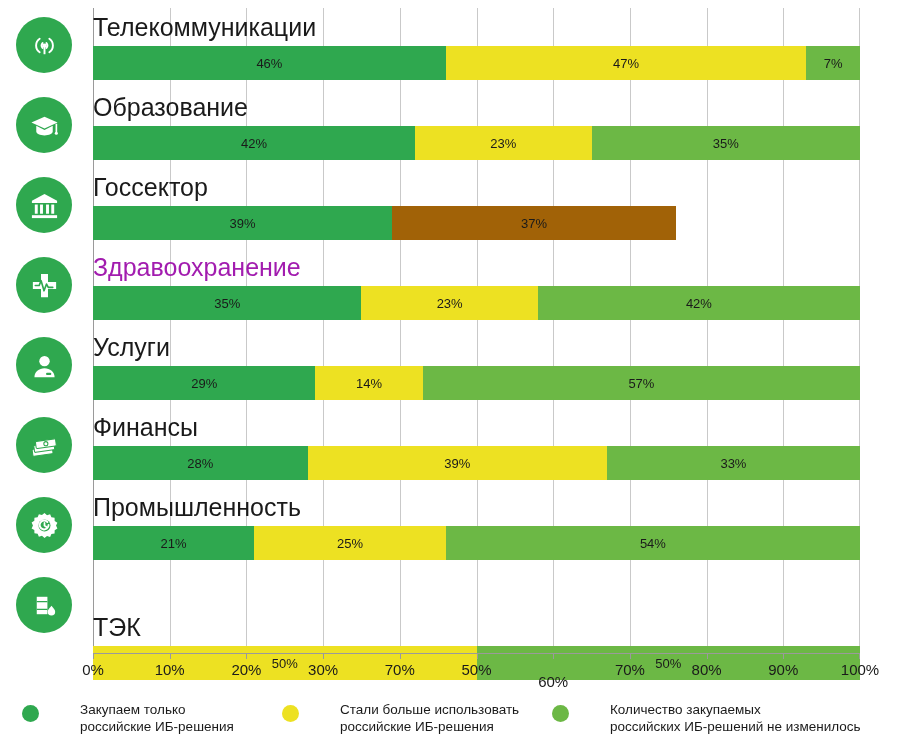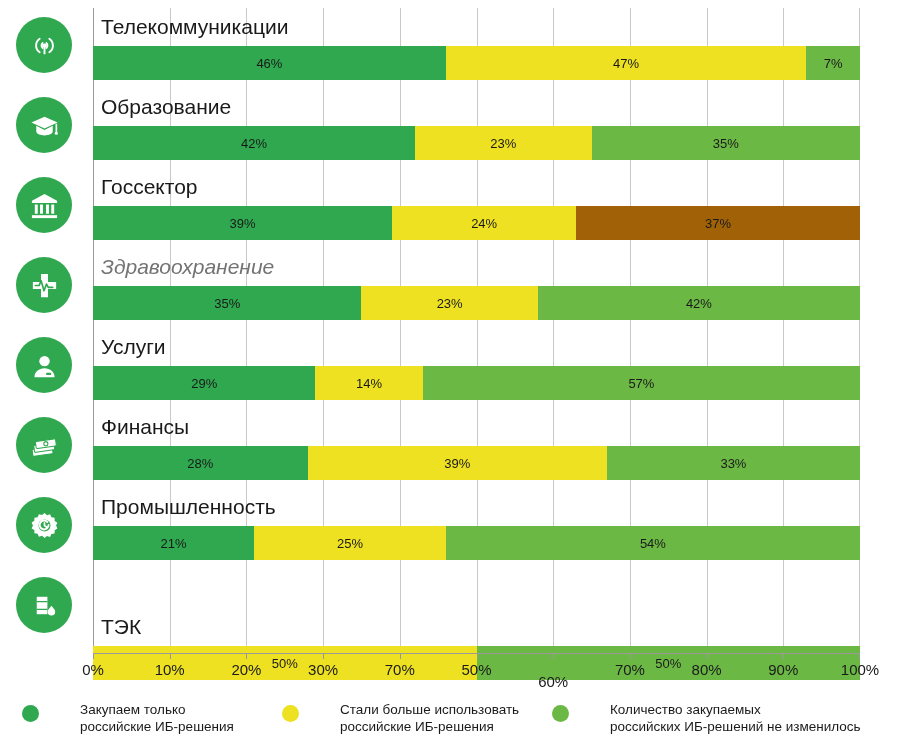--- a/index.html
+++ b/index.html
@@ -69,25 +69,25 @@
 
   .row {
     position: absolute;
     left: 0;
     width: 100%;
     height: 80px;
   }
 
   .row-label {
     position: absolute;
-    left: 8px;
+    left: 0;
     top: 0;
     height: 38px;
     line-height: 38px;
-    font-size: 21px;
+    font-size: 25px;
     color: #1a1a1a;
     white-space: nowrap;
     background: transparent;
   }
 
   .bar {
     position: absolute;
     left: 0;
     top: 38px;
     height: 34px;
@@ -280,26 +280,25 @@
         <div class="bar">
           <div class="seg" style="width: 42%; background: rgb(47, 168, 79);">42%</div>
           <div class="seg" style="width: 23%; background: rgb(237, 225, 34);">23%</div>
           <div class="seg" style="width: 35%; background: rgb(108, 184, 69);">35%</div>
         </div>
       </div>
       <div class="row" style="top: 160px;">
         <div class="row-label" style="color: rgb(26, 26, 26);">Госсектор</div>
         <div class="bar">
           <div class="seg" style="width: 39%; background: rgb(47, 168, 79);">39%</div>
-          <div class="seg" style="width: 24%; background: rgb(237, 225, 34);">24%</div>
           <div class="seg" style="width: 37%; background: #a16207;">37%</div>
         </div>
       </div>
       <div class="row" style="top: 240px;">
-        <div class="row-label" style="color: #737373; font-style: italic;">Здравоохранение</div>
+        <div class="row-label" style="color: #a21caf;">Здравоохранение</div>
         <div class="bar">
           <div class="seg" style="width: 35%; background: rgb(47, 168, 79);">35%</div>
           <div class="seg" style="width: 23%; background: rgb(237, 225, 34);">23%</div>
           <div class="seg" style="width: 42%; background: rgb(108, 184, 69);">42%</div>
         </div>
       </div>
       <div class="row" style="top: 320px;">
         <div class="row-label" style="color: rgb(26, 26, 26);">Услуги</div>
         <div class="bar">
           <div class="seg" style="width: 29%; background: rgb(47, 168, 79);">29%</div>

